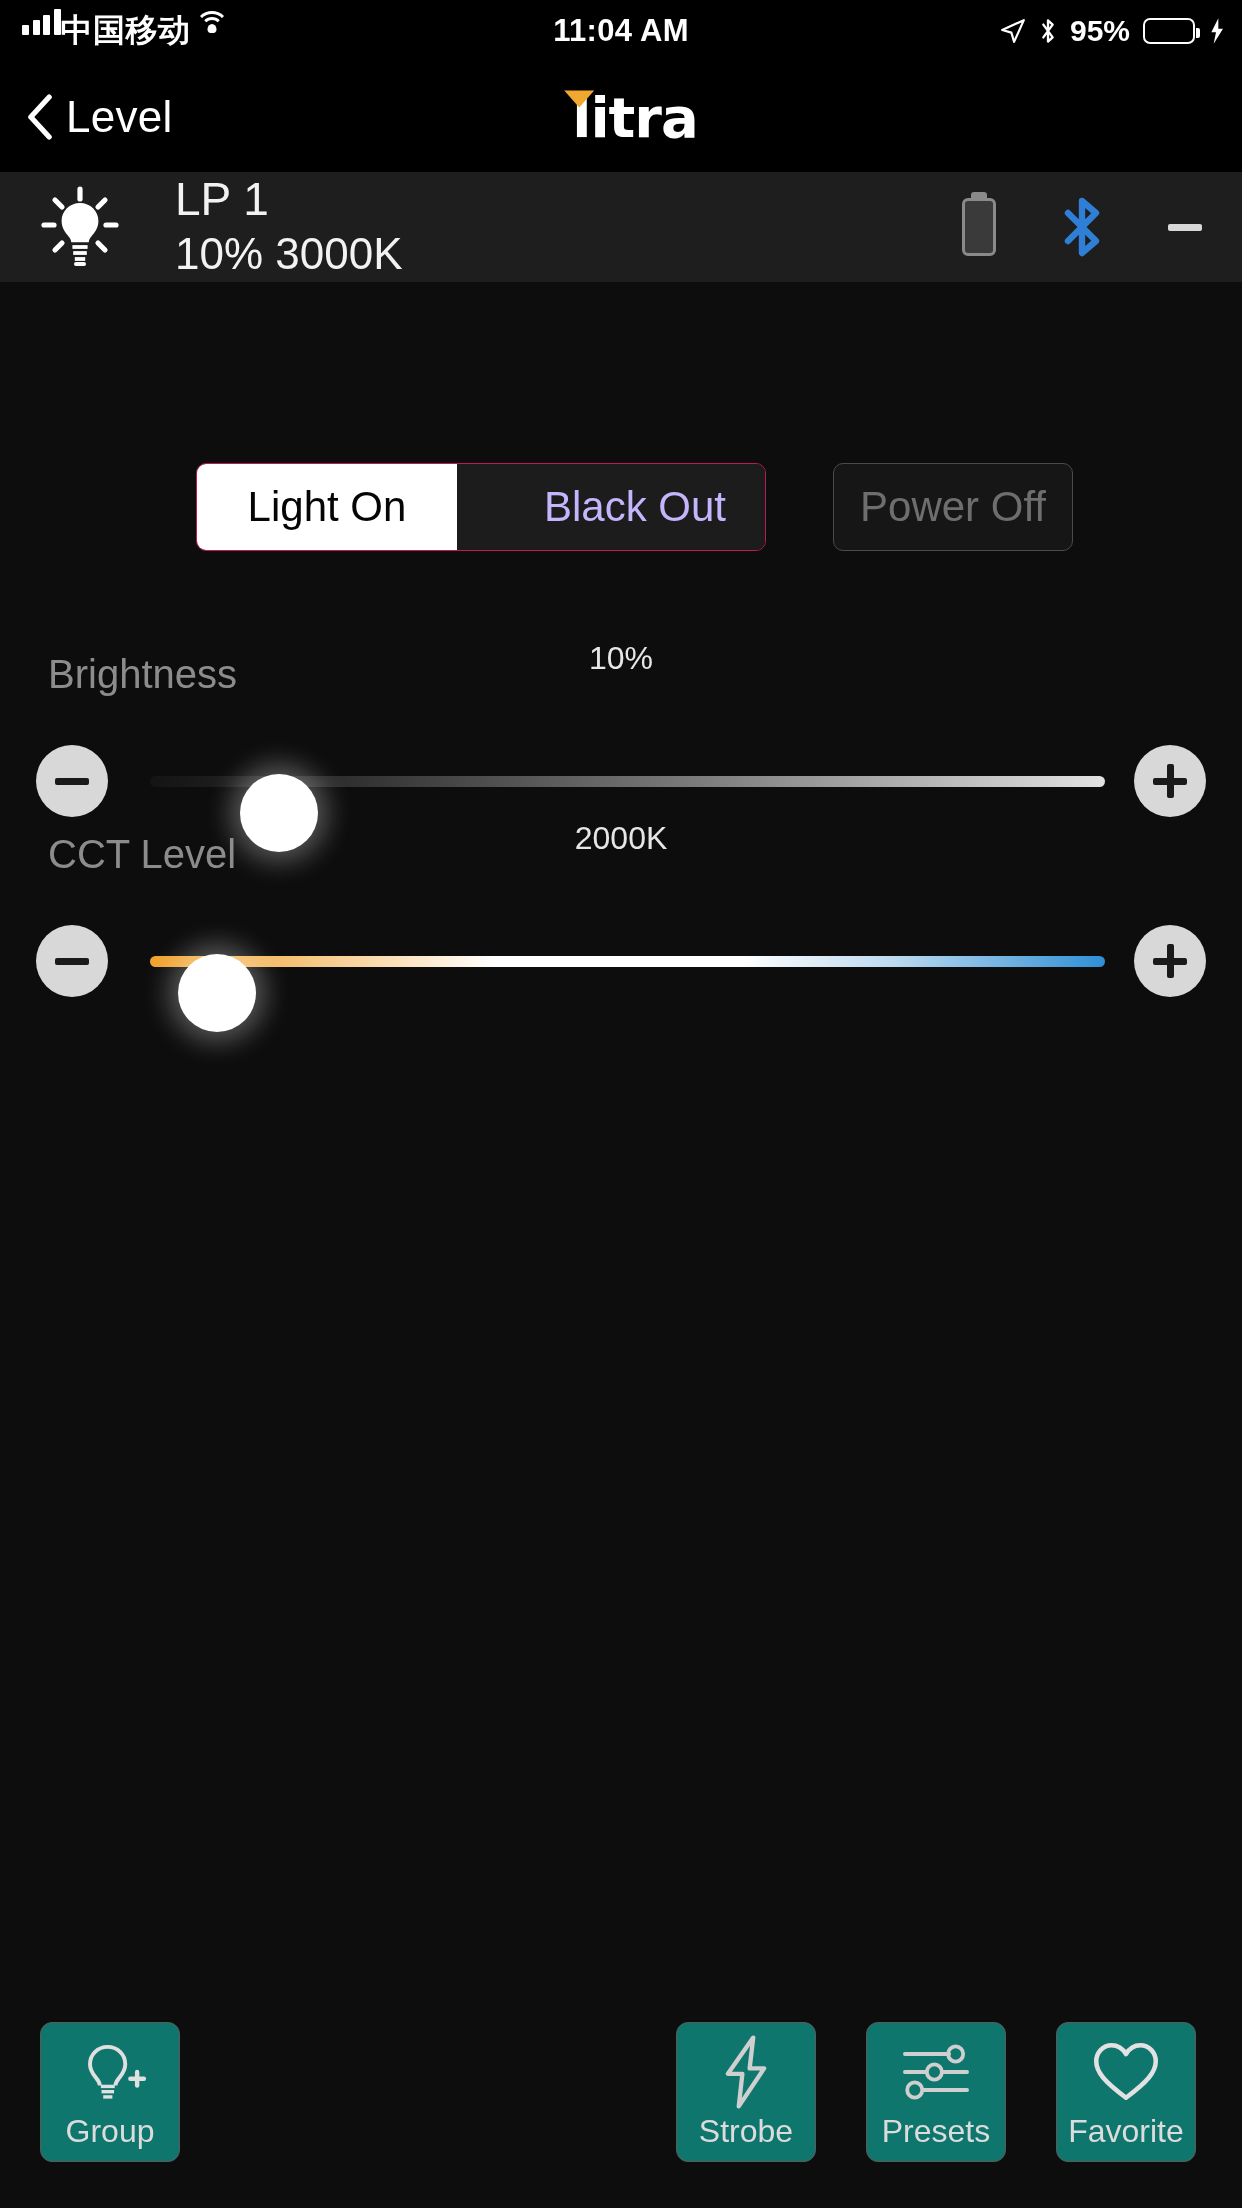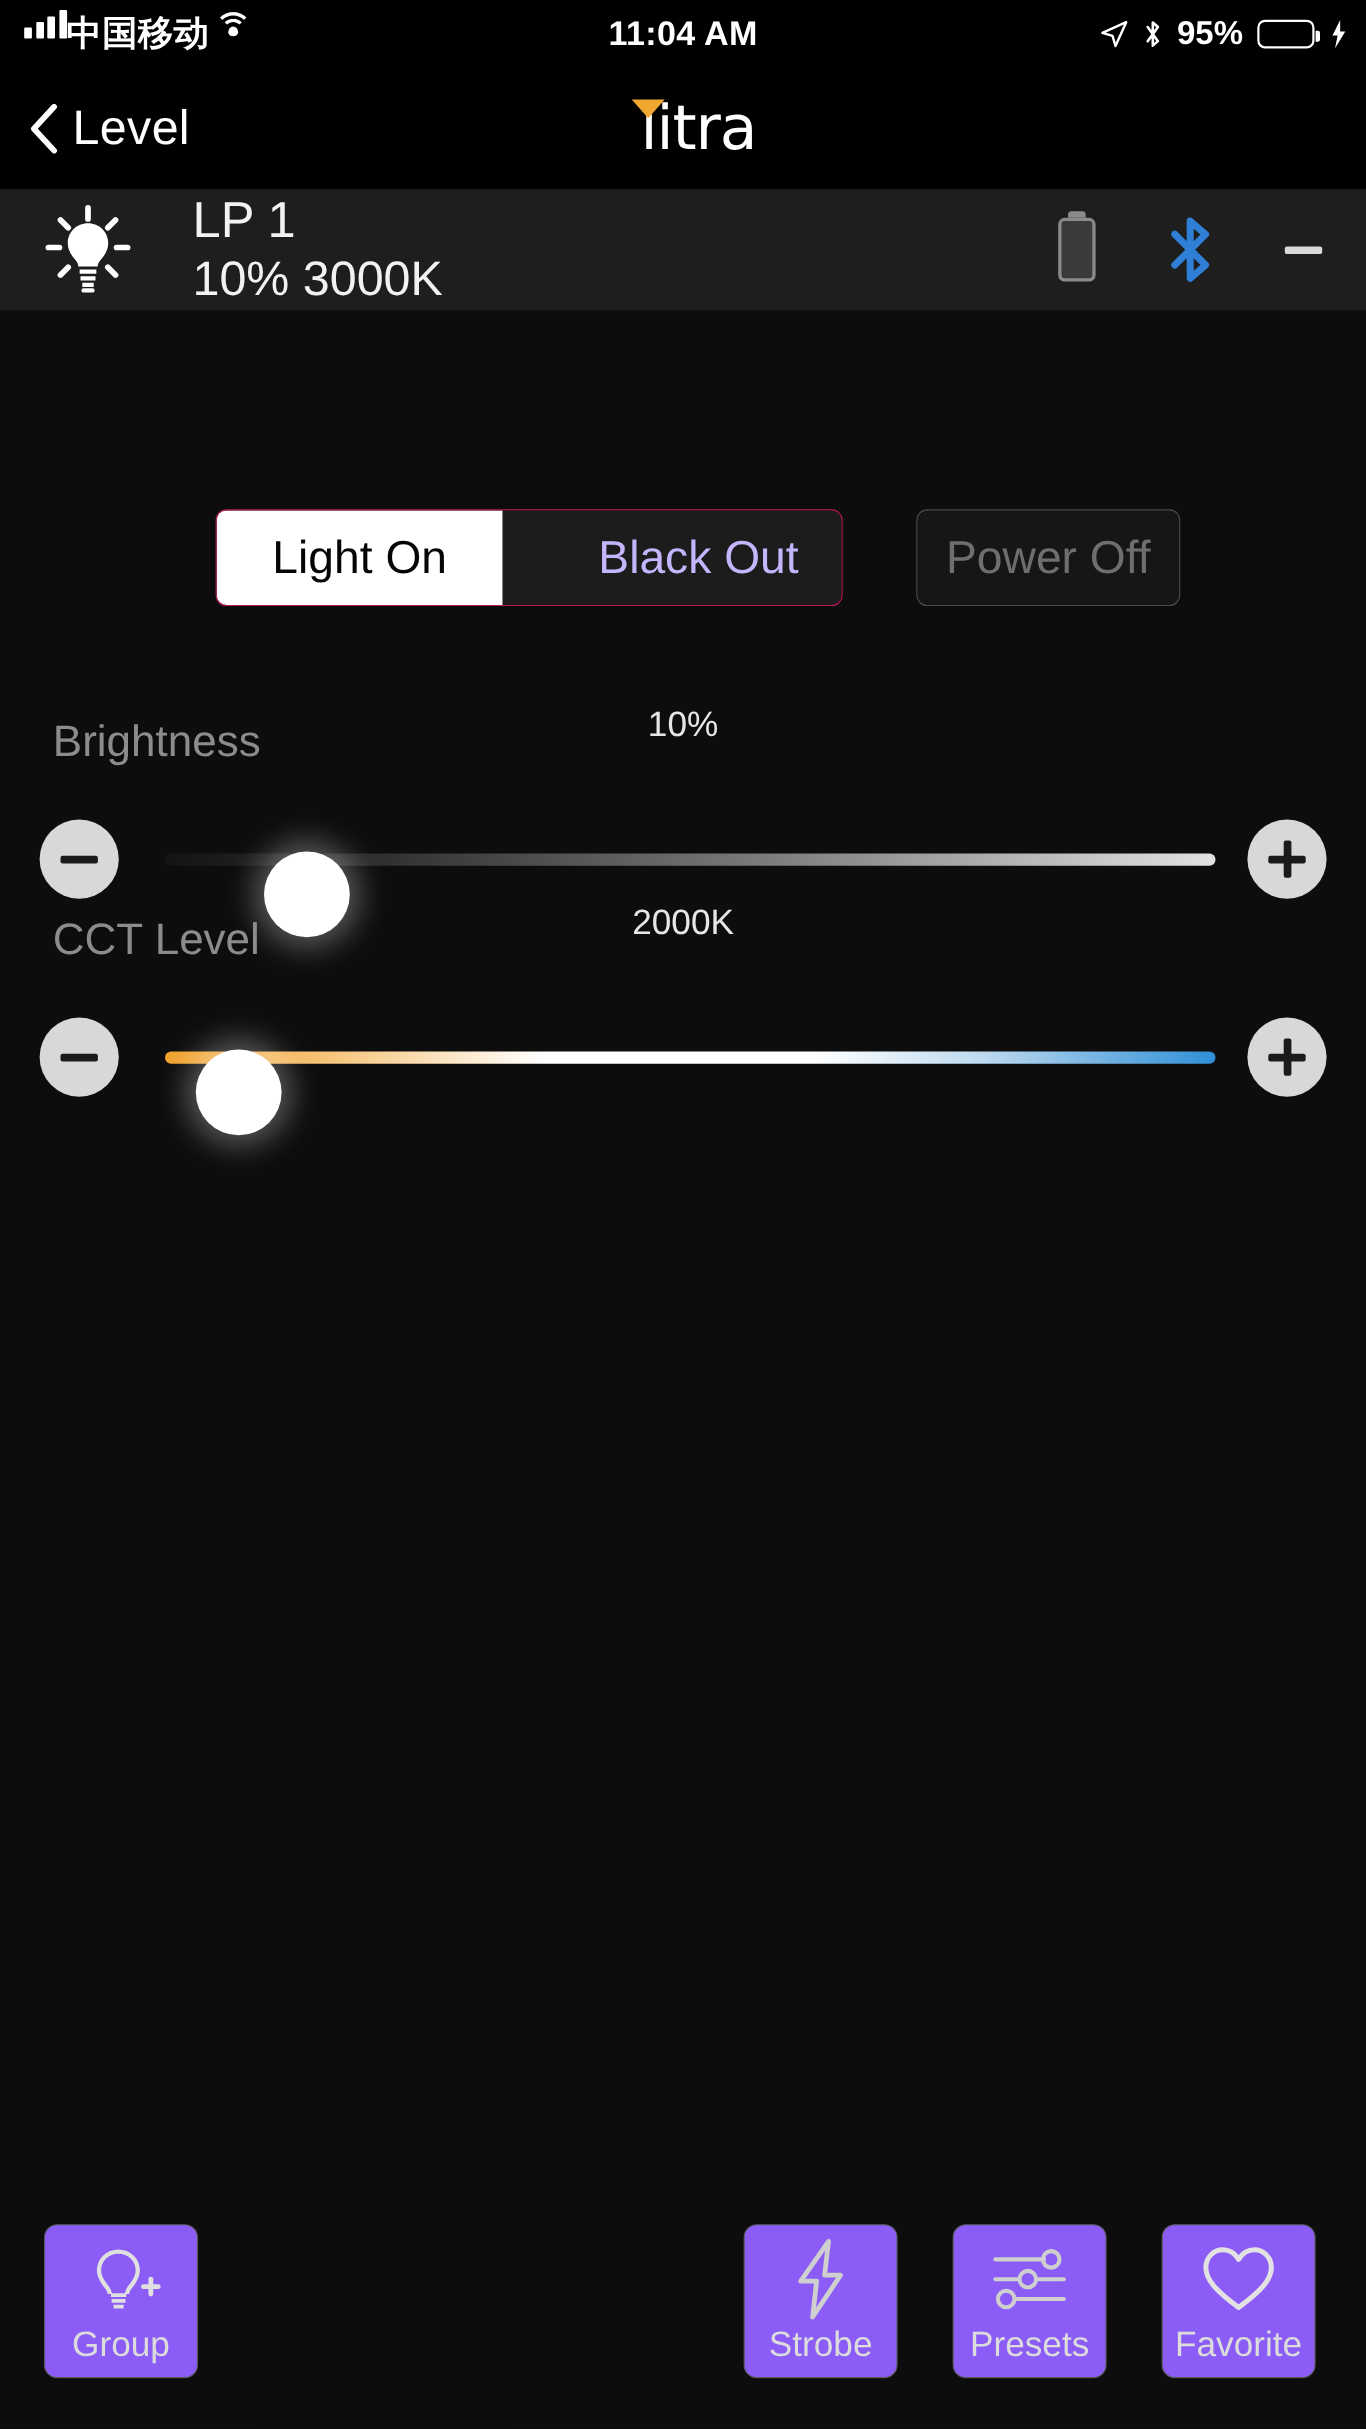--- a/index.html
+++ b/index.html
@@ -49,21 +49,21 @@
   .navbar{
     position:absolute; top:62px; left:0; width:1242px; height:110px;
     background:#000;
   }
   .back{ position:absolute; left:26px; top:50%; transform:translateY(-50%);
     display:flex; align-items:center; gap:12px; color:#fff; cursor:pointer; }
   .back .chev{ width:28px; height:46px; }
   .back .lbl{ font-size:44px; font-weight:400; letter-spacing:0.3px; }
   .logo{ position:absolute; left:50%; top:50%; transform:translate(-50%,-50%);
     display:flex; align-items:baseline; }
-  .logo .wordmark{ position:relative; font-size:56px; font-weight:400; color:#fff;
+  .logo .wordmark{ position:relative; font-size:56px; font-weight:700; color:#fff;
     letter-spacing:-1px; font-family:"DejaVu Sans", sans-serif;margin-left:28px; }
   .logo .tri{ position:absolute; left:20px; top:6px; width:0; height:0;
     border-left:15px solid transparent; border-right:15px solid transparent;
     border-top:17px solid #f0a830; }
 
   
   .device{
     position:absolute; top:172px; left:0; width:1242px; height:110px;
     background:#1e1e1e; display:flex; align-items:center;
   }
@@ -110,21 +110,21 @@
   .track.bright{ background:linear-gradient(to right,#141414 0%,#2a2a2a 18%,#7d7d7d 58%,#e2e2e2 100%); }
   .track.cct{ background:linear-gradient(to right,#f0a12c 0%,#f5c070 14%,#ffffff 36%,#ffffff 62%,#bcd9ef 78%,#2f8fd6 100%); }
   .thumb{ position:absolute; width:78px; height:78px; border-radius:50%;
     background:#fff; top:-2px; cursor:pointer;
     box-shadow:0 0 26px 10px rgba(255,255,255,0.30); }
 
   
   .toolbar{ position:absolute; bottom:46px; left:0; width:1242px; height:140px; }
   .tbtn{ position:absolute; width:140px; height:140px; border:1px solid #5a5a5a;
     border-radius:12px; display:flex; flex-direction:column; align-items:center;
-    justify-content:center; gap:4px; cursor:pointer; background:#8b5cf6; }
+    justify-content:center; gap:4px; cursor:pointer; background:#0f766e; }
   .tbtn .ico{ height:74px; display:flex; align-items:center; justify-content:center; }
   .tbtn .cap{ font-size:32px; color:#dcdcdc; }
   #btn-group{ left:40px; }
   #btn-strobe{ left:676px; }
   #btn-presets{ left:866px; }
   #btn-favorite{ left:1056px; }
 </style>
 </head>
 <body>
 

